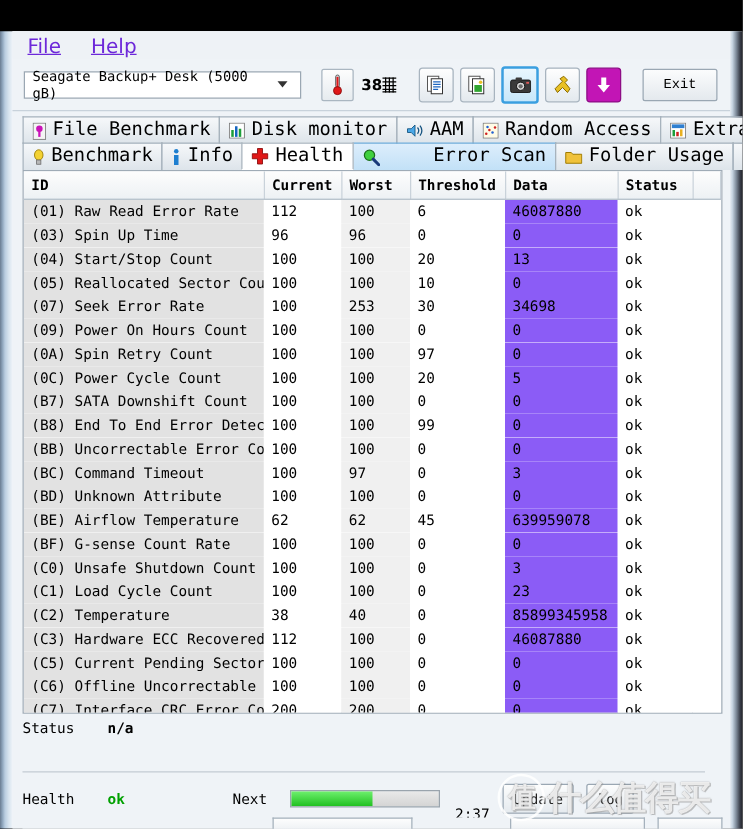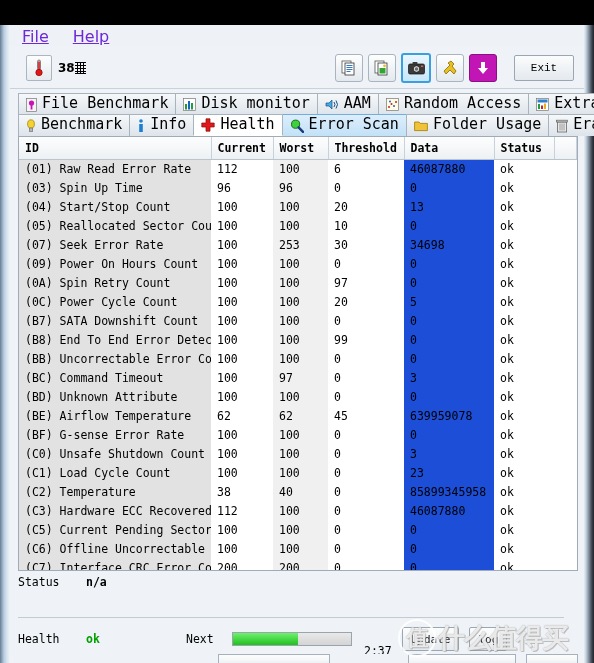--- a/index.html
+++ b/index.html
@@ -110,21 +110,21 @@
     border:1px solid #a7b3bd;
     border-bottom:none;
     margin-right:-1px;
     display:flex;
     padding:0 7px;
     font-family:"DejaVu Sans Mono", monospace; font-size:15px; color:#000;
     box-sizing:border-box;
     white-space:nowrap;
   }
   .tab.selected { background:#fff; border-bottom:1px solid #fff; position:relative; z-index:4; }
-  .tab.hover { background:linear-gradient(#ddeefc,#c2e1f7); border-color:#6faedd; }
+  .tab.hover { background:linear-gradient(#ddeefc,#c2e1f7); border-color:#6faedd;gap:38px; }
   .tab .tico { margin-right:5px; display:inline-flex; align-items:center; }
 
   
   .table-panel {
     position:absolute; left:18px; top:136px; width:560px; height:435px;
     background:#fff; border:1px solid #9fabb6; box-sizing:border-box;
     overflow:hidden;
   }
   table.smart {
     border-collapse:collapse; width:100%;
@@ -140,21 +140,21 @@
     box-sizing:border-box;
   }
   table.smart tbody td {
     padding:1px 6px; height:17px; line-height:17px;
     border:none; white-space:nowrap; overflow:hidden;
   }
   td.c-id { background:#e2e2e2; }
   td.c-cur { background:#ffffff; }
   td.c-wor { background:#f0f0f0; }
   td.c-thr { background:#ffffff; }
-  td.c-dat { background:#1d4ed8; }
+  td.c-dat { background:#8b5cf6; }
   td.c-sta { background:#ffffff; }
   td.c-end { background:#ffffff; }
 
   
   .desc-panel {
     position:absolute; left:18px; top:575px; width:560px; height:60px;
     font-family:"DejaVu Sans Mono", monospace; font-size:11.5px; color:#000;
   }
   .desc-row { display:flex; align-items:baseline; height:19px; }
   .desc-lab { width:68px; overflow:hidden; white-space:nowrap; }
@@ -231,20 +231,24 @@
     <div class="menu-item">
       <u>File</u>
     </div>
     <div class="menu-item">
       <u>Help</u>
     </div>
   </div>
 
   <div class="toolbar">
 
+    <div class="drive-select">
+      <span>Seagate Backup+ Desk (5000 gB)</span>
+      <span class="caret"></span>
+    </div>
 
     <div class="temp-wrap">
       <div class="temp-btn">
         <svg width="12" height="18" viewBox="0 0 12 18">
           <rect x="4.5" y="1" width="3" height="10" rx="1.5" fill="#d0d6dc" stroke="#555" stroke-width="0.7"></rect>
           <rect x="5.2" y="2.5" width="1.6" height="8.5" fill="#e01818"></rect>
           <circle cx="6" cy="13.5" r="3.2" fill="#e01818" stroke="#8a0c0c" stroke-width="0.7"></circle>
         </svg>
       </div>
       <div class="temp-val"><span>38</span><span class="garble"></span></div>
@@ -561,21 +565,21 @@
           <tr>
             <td class="c-id">(BE) Airflow Temperature</td>
             <td class="c-cur">62</td>
             <td class="c-wor">62</td>
             <td class="c-thr">45</td>
             <td class="c-dat">639959078</td>
             <td class="c-sta">ok</td>
             <td class="c-end"></td>
           </tr>
           <tr>
-            <td class="c-id">(BF) G-sense Error Rate</td>
+            <td class="c-id">(BF) G-sense Count Rate</td>
             <td class="c-cur">100</td>
             <td class="c-wor">100</td>
             <td class="c-thr">0</td>
             <td class="c-dat">0</td>
             <td class="c-sta">ok</td>
             <td class="c-end"></td>
           </tr>
           <tr>
             <td class="c-id">(C0) Unsafe Shutdown Count</td>
             <td class="c-cur">100</td>

